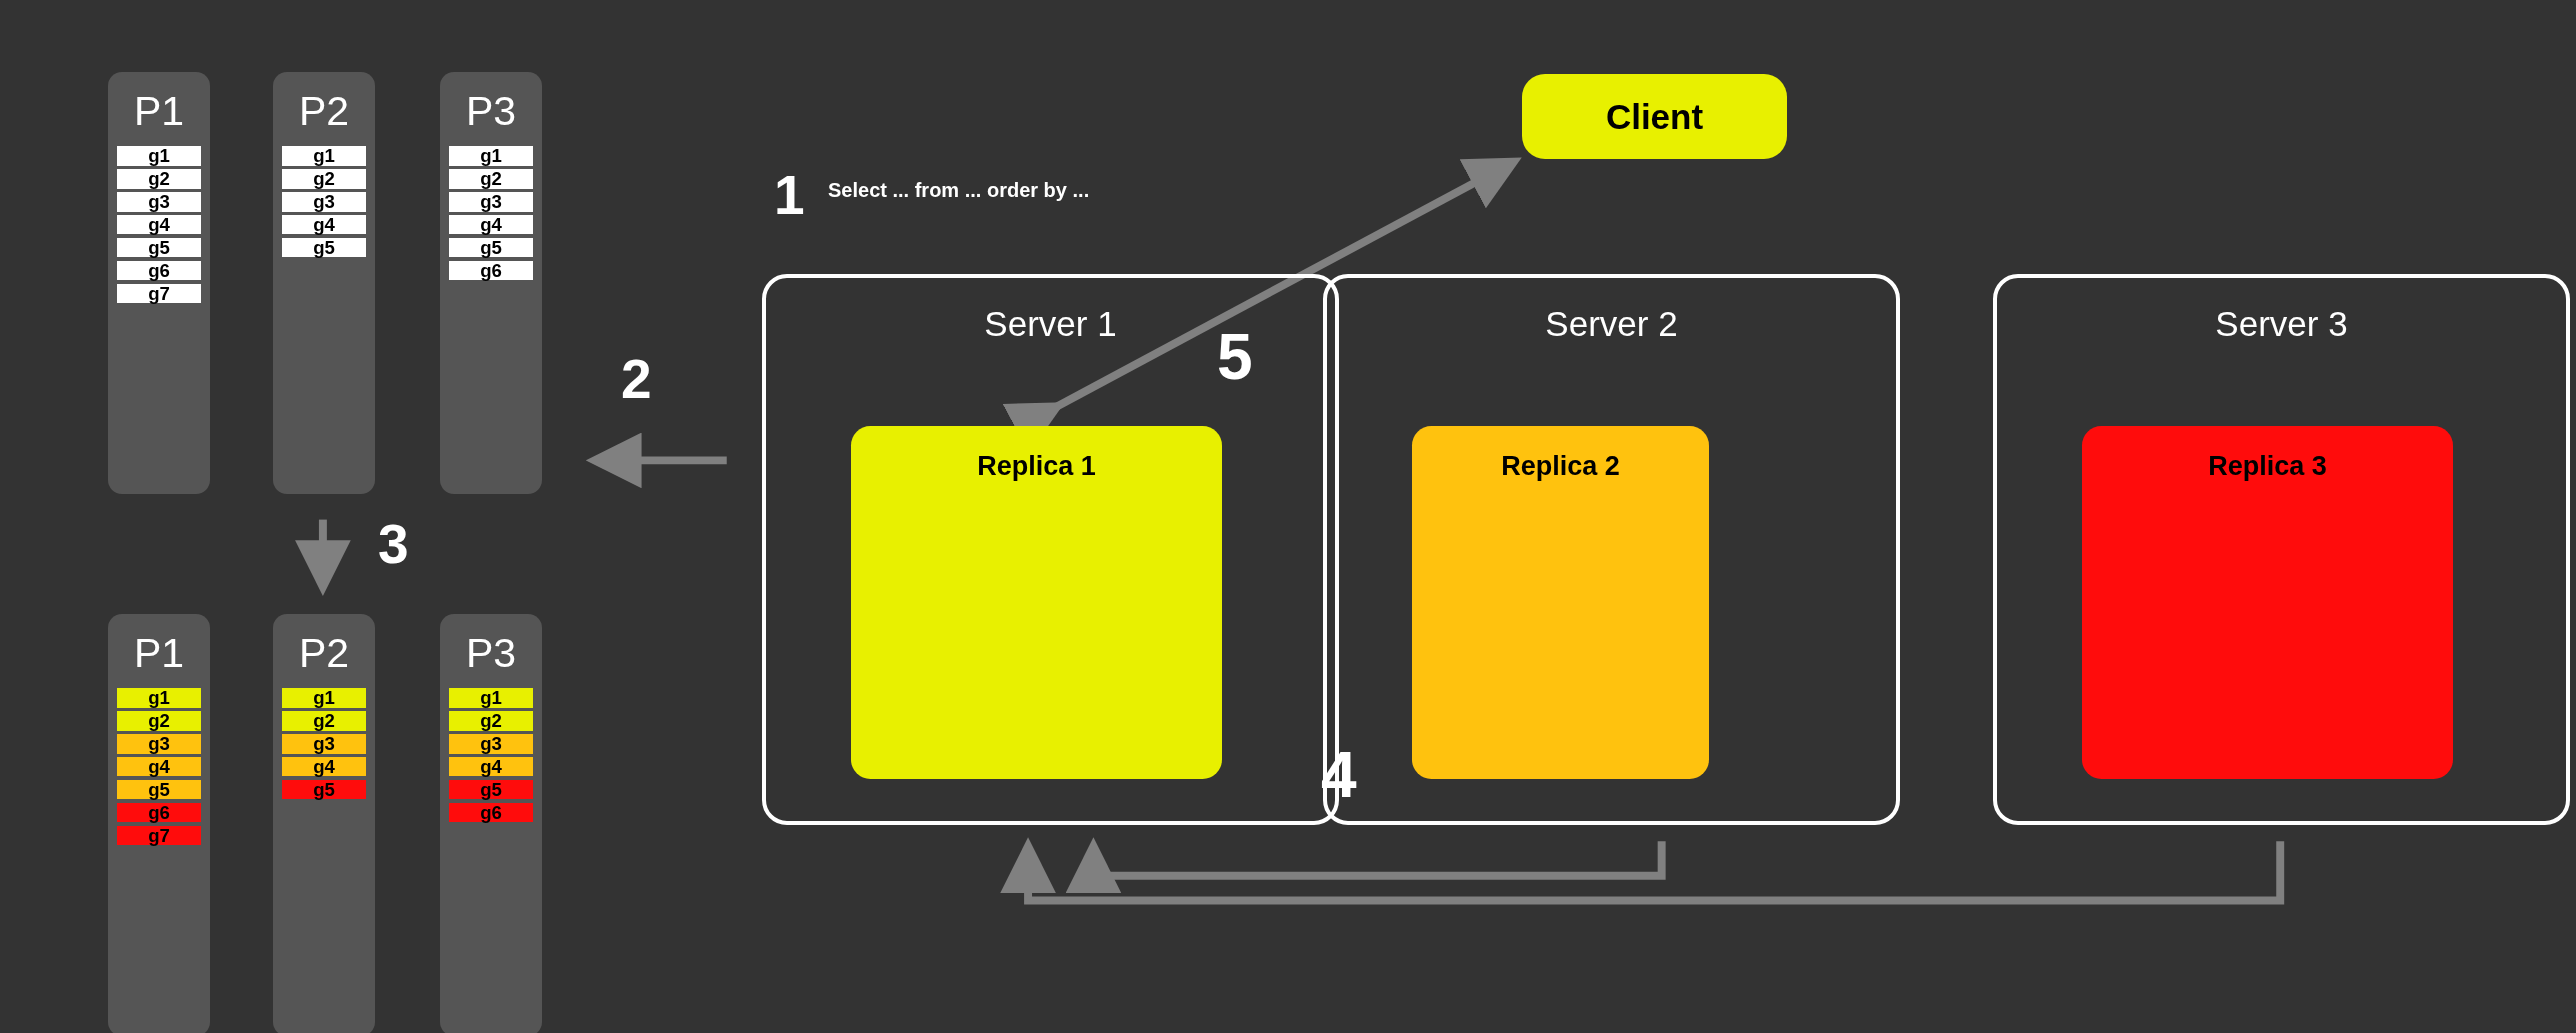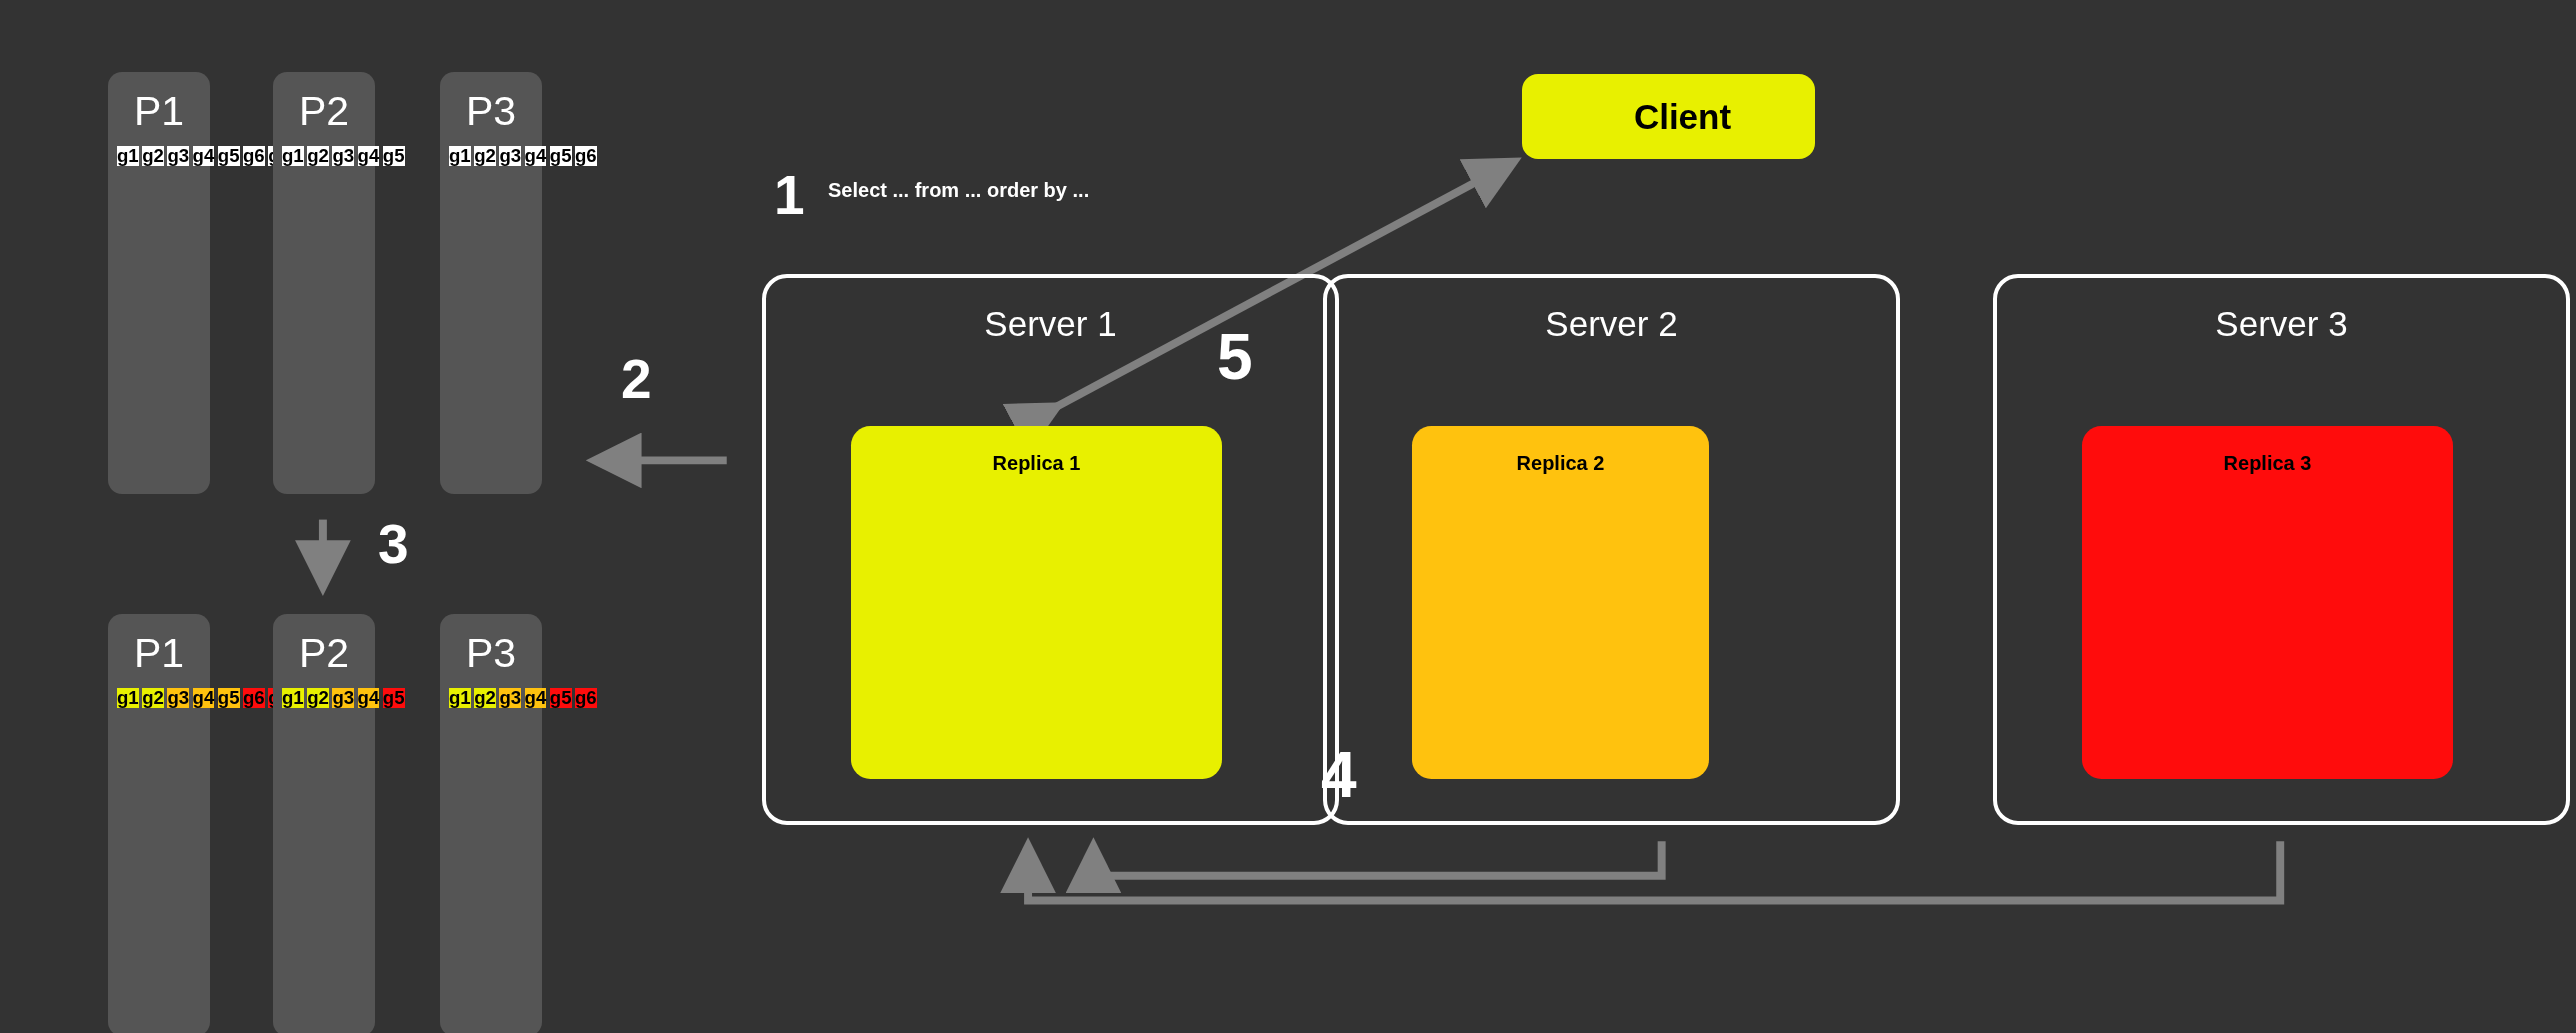--- a/index.html
+++ b/index.html
@@ -13,21 +13,21 @@
 
   
   .pcol{
     position:absolute;width:102px;background:#555555;border-radius:14px;
     display:flex;flex-direction:column;align-items:center;
   }
   .pcol .ptitle{
     color:#ffffff;font-size:41px;font-weight:400;line-height:1;
     margin-top:19.4px;margin-bottom:14px;letter-spacing:0px;
   }
-  .pcells{display:flex;flex-direction:row;gap:3.5px;width:84px;}
+  .pcells{display:flex;flex-direction:column;gap:3.5px;width:84px;}
   .pcell{
     height:19.4px;line-height:19.4px;text-align:center;
     font-size:18.6px;font-weight:bold;color:#000000;background:#ffffff;
   }
   .pcell.yellow{background:#e8f000;}
   .pcell.orange{background:#ffc20e;}
   .pcell.red{background:#ff0c0c;}
 
   
   .server{
@@ -38,27 +38,27 @@
   .server .stitle{
     position:absolute;left:0;right:0;top:28px;text-align:center;
     color:#ffffff;font-size:35px;font-weight:400;line-height:1;
   }
   .replica{
     position:absolute;border-radius:19.4px;
     display:block;text-align:center;
   }
   .replica .rlabel{
     display:block;margin-top:26.5px;
-    color:#000000;font-size:20px;font-weight:bold;line-height:1;
+    color:#000000;font-size:27px;font-weight:bold;line-height:1;
   }
 
   
   .client{
-    position:absolute;border-radius:16px;
-    display:flex;align-items:center;justify-content:center;padding-left:28px;
+    position:absolute;border-radius:23px;
+    display:flex;align-items:center;justify-content:center;
   }
   .client .clabel{color:#000000;font-size:35px;font-weight:bold;line-height:1;}
 
   
   .stepnum{
     position:absolute;color:#ffffff;font-weight:bold;line-height:1;
   }
   .querytext{
     position:absolute;color:#ffffff;font-size:20px;font-weight:bold;
     line-height:1;white-space:nowrap;

